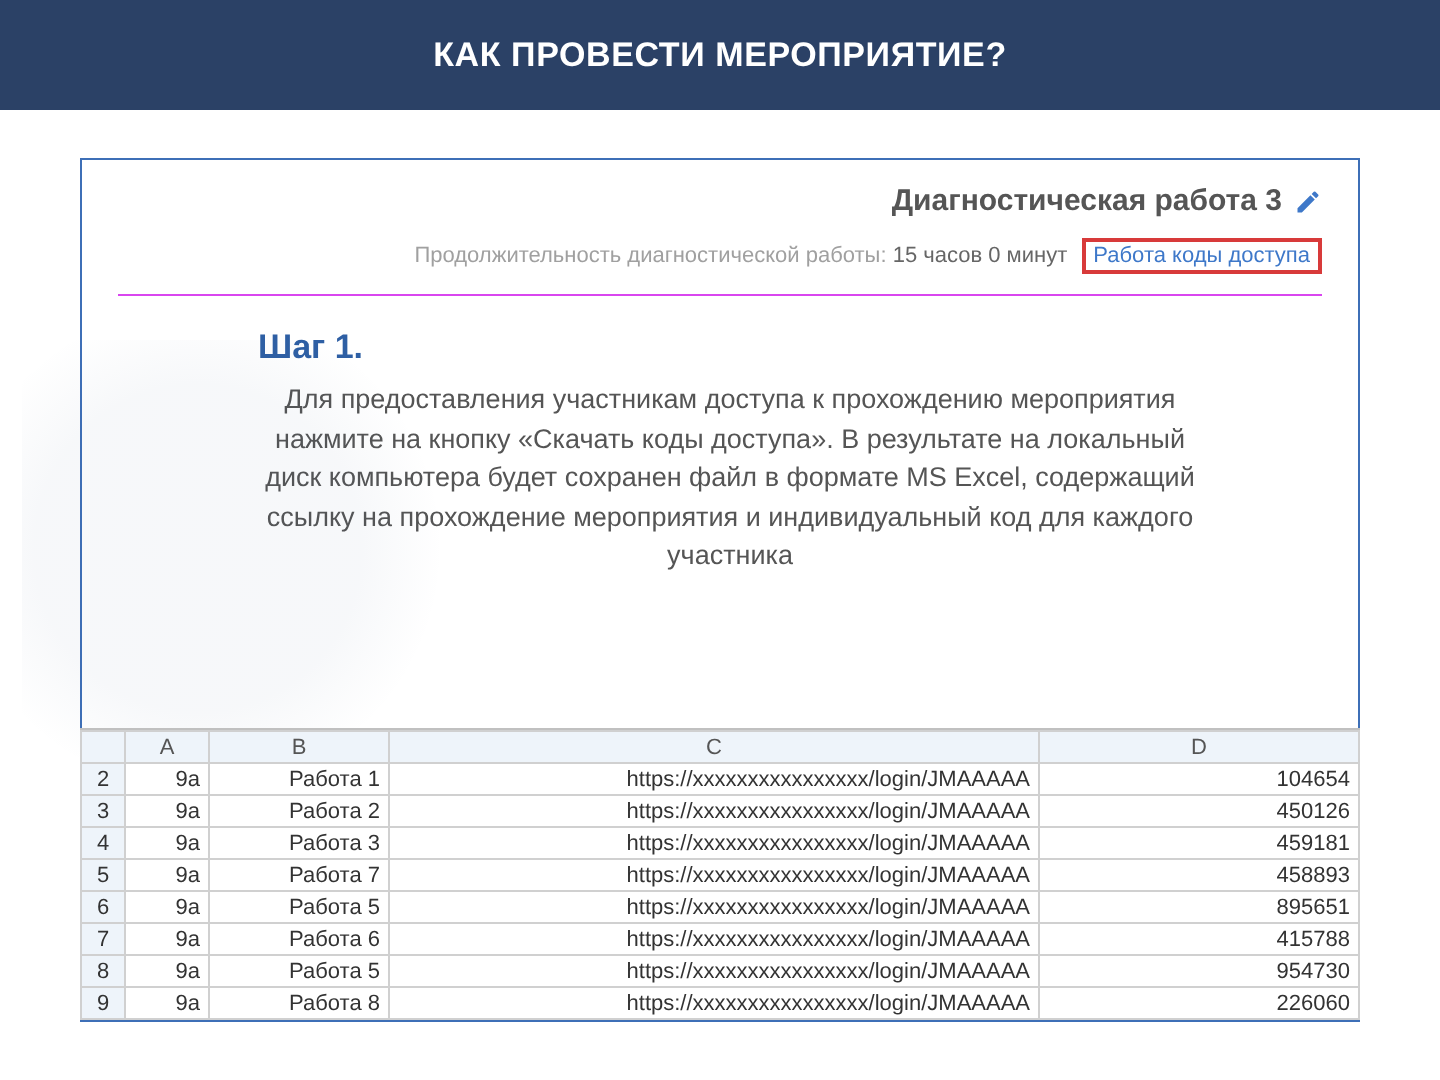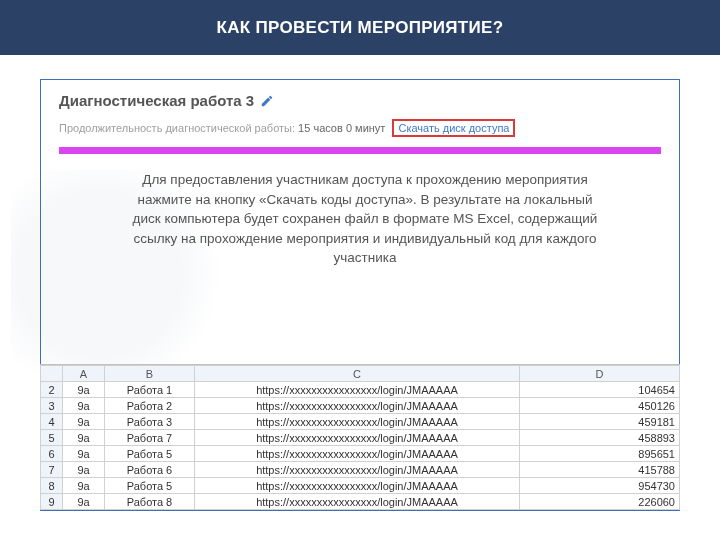--- a/index.html
+++ b/index.html
@@ -31,23 +31,24 @@
     border: 1px solid #3e6fb7;
     background: #ffffff;
     padding: 0;
     position: relative;
   }
   .card-inner {
     padding: 12px 18px 60px 18px;
     min-height: 430px;
   }
   .diag-panel {
-    border-bottom: 7px solid #d946ef;
+    border-bottom: 1px solid #d946ef;
     padding-bottom: 10px;
     margin-bottom: 16px;
+    text-align: right;
   }
   .diag-title {
     font-size: 15px;
     font-weight: bold;
     color: #555;
     display: inline-flex;
     align-items: center;
     gap: 6px;
     margin-bottom: 4px;
   }
@@ -104,21 +105,21 @@
   .sheet table {
     width: 100%;
     border-collapse: collapse;
     table-layout: fixed;
   }
   .sheet th, .sheet td {
     border: 1px solid #d0d0d0;
     padding: 1px 4px;
     height: 16px;
     font-weight: normal;
-    text-align: center;
+    text-align: right;
     overflow: hidden;
     white-space: nowrap;
     color: #333;
   }
   .sheet th {
     background: #eef4fa;
     text-align: center;
     color: #555;
   }
   .rownum {
@@ -159,25 +160,26 @@
       <div class="diag-panel">
         <div class="diag-title">
           <span>Диагностическая работа 3</span>
           <svg class="pencil" viewBox="0 0 24 24">
             <path d="M3 17.25V21h3.75L17.81 9.94l-3.75-3.75L3 17.25zM20.71 7.04a1 1 0 0 0 0-1.41l-2.34-2.34a1 1 0 0 0-1.41 0l-1.83 1.83 3.75 3.75 1.83-1.83z"></path>
           </svg>
         </div>
         <div class="diag-time-row">
           <span>Продолжительность диагностической работы:</span>
           <span class="diag-time-val">15 часов 0 минут</span>
-          <span class="dl-link">Скачать диск доступа</span>
+          <span class="dl-link">Работа коды доступа</span>
         </div>
       </div>
 
       <div class="step-block">
+        <div class="step-title">Шаг 1.</div>
         <div class="step-body">Для предоставления участникам доступа к прохождению мероприятия нажмите на кнопку «Скачать коды доступа». В результате на локальный диск компьютера будет сохранен файл в формате MS Excel, содержащий ссылку на прохождение мероприятия и индивидуальный код для каждого участника</div>
       </div>
 
     </div>
 
     <div class="sheet">
       <table>
         <colgroup>
           <col style="width:22px">
           <col class="col-a">

